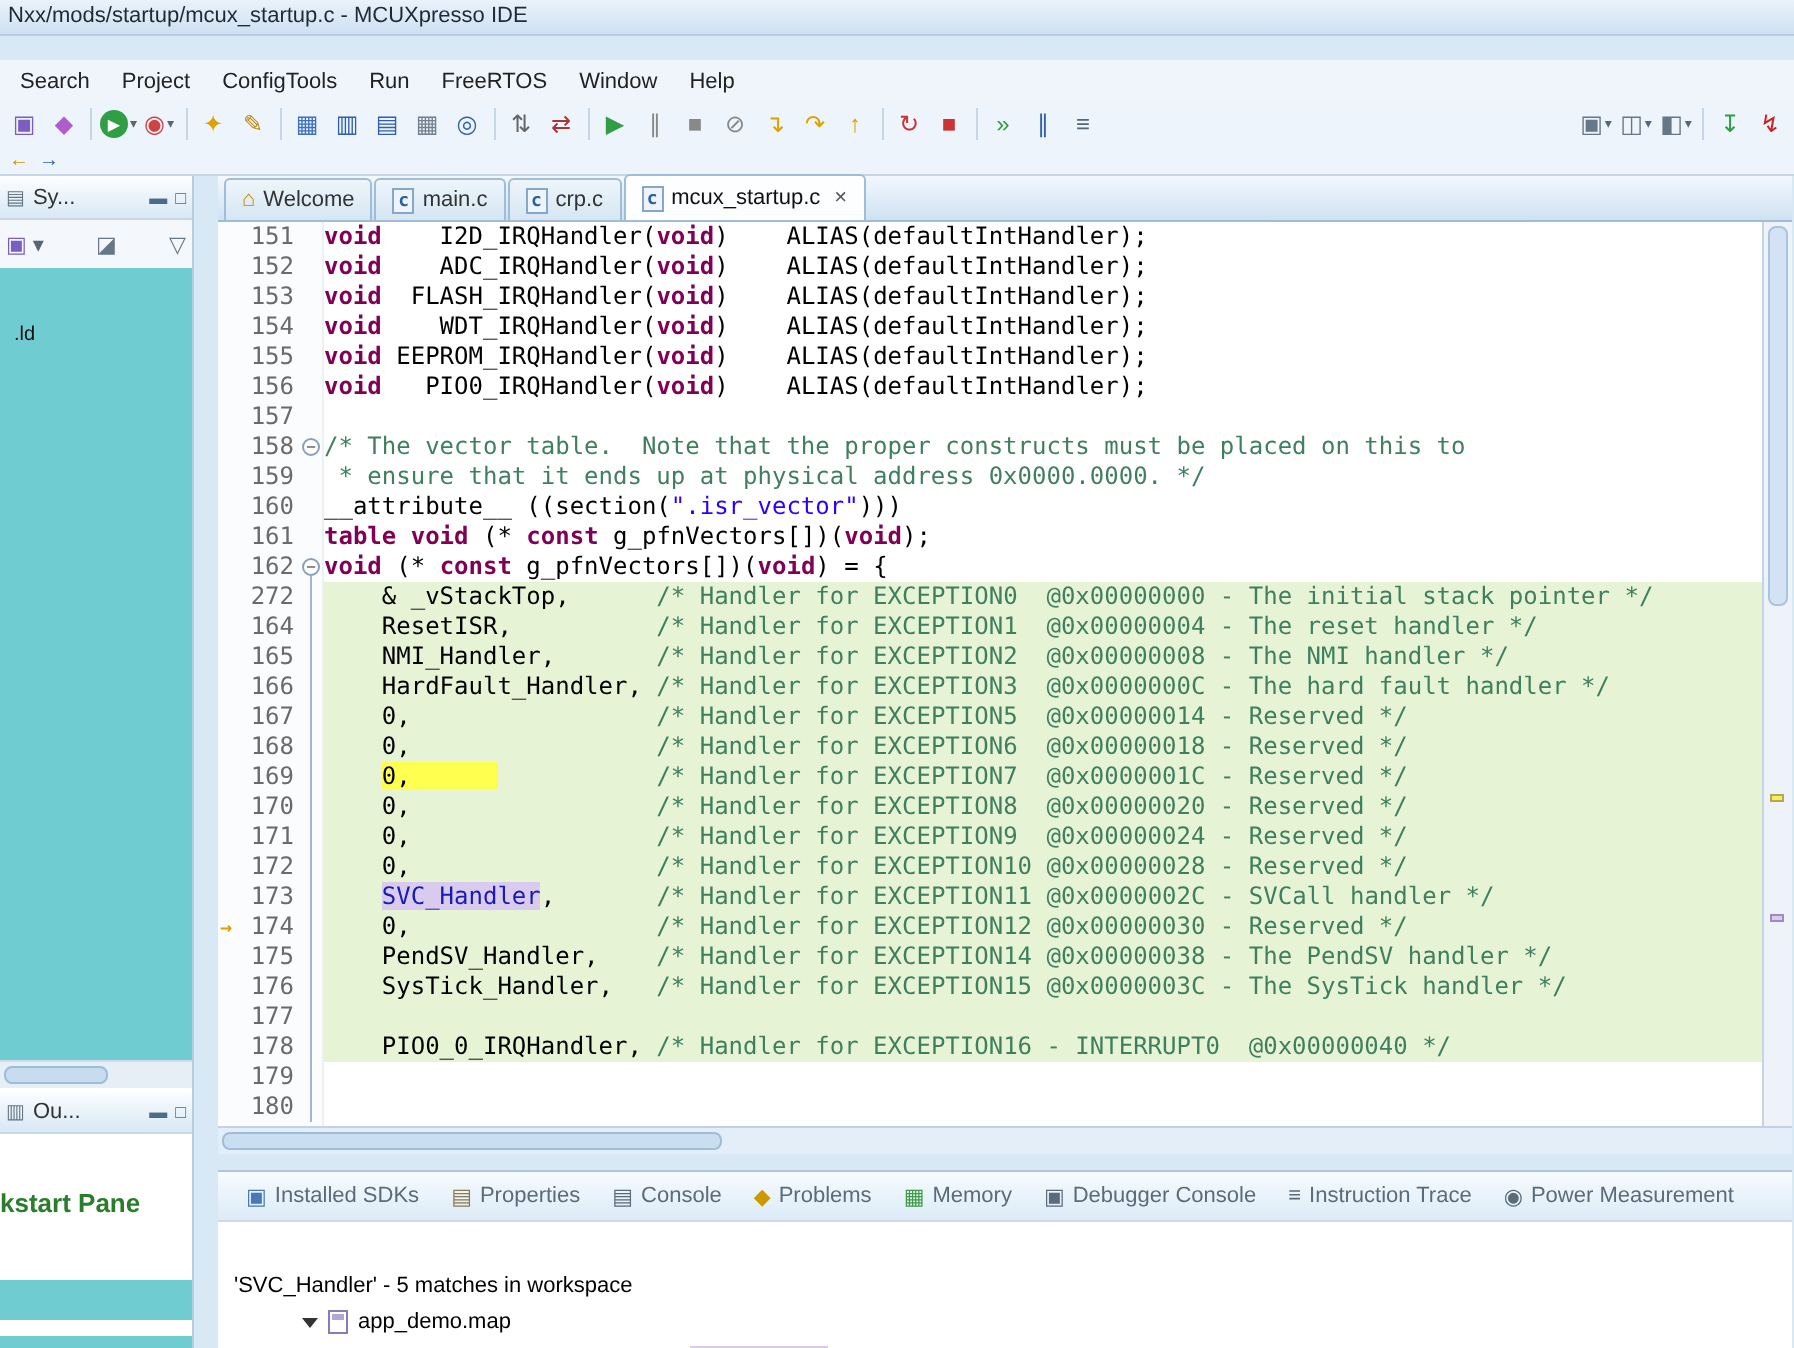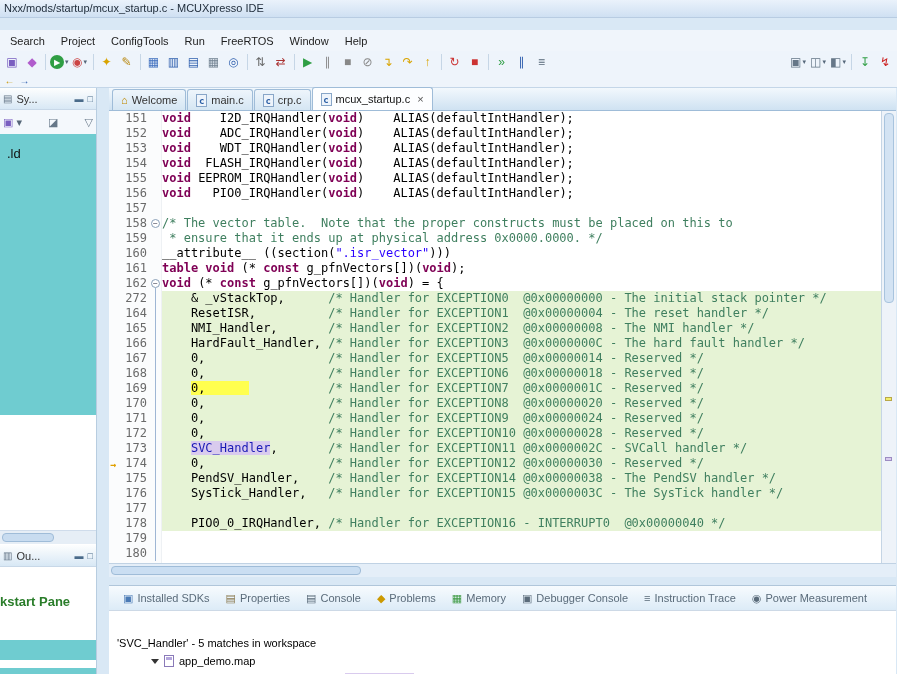--- a/index.html
+++ b/index.html
@@ -36,22 +36,22 @@
   
   .svh { position: absolute; left: 0; right: 0; height: 22px;
     background: linear-gradient(#fdfefe,#d8e8f5); border-bottom: 1px solid #c8d8e8;
     display: flex; align-items: center; font-size: 11px; color: #333; padding: 0 3px; gap: 4px; }
   .svh .vico { font-size: 10px; color: #667788; }
   .hbtns { margin-left: auto; display: flex; gap: 4px; font-size: 9px; color: #4a6b8a; }
   .hbtn { cursor: default; }
   .svtools { position: absolute; top: 22px; left: 0; right: 0; height: 24px;
     background: #f4f8fc; display: flex; align-items: center; padding: 0 3px; gap: 3px; }
   .svtools .sic { font-size: 11px; }
-  .steal { position: absolute; top: 46px; left: 0; right: 0; height: 281px;
-    background: var(--teal); color: #101010; font-size: 13px; padding: 12px 0 0 7px; }
+  .steal { position: absolute; top: 46px; left: 0; right: 0; height: 396px;
+    background: var(--teal); color: #101010; font-size: 10px; padding: 28px 0 0 7px; }
   .shscroll { position: absolute; top: 442px; left: 0; right: 0; height: 14px;
     background: #e6eef6; border-top: 1px solid #cfdceb; }
   .shthumb { position: absolute; left: 2px; top: 2px; width: 52px; height: 9px;
     background: #c8dcf0; border: 1px solid #9fbcd8; border-radius: 4px; }
   .svh2 { top: 457px; }
   .qstitle { position: absolute; top: 506px; left: 0; font-size: 13px; font-weight: bold;
     color: var(--qsgreen); white-space: nowrap; }
   .qsrow { position: absolute; left: 0; right: 0; background: var(--teal); }
   .qsrow.r1 { top: 552px; height: 20px; }
   .qsrow.r2 { top: 580px; height: 18px; }
@@ -380,22 +380,22 @@
           <div class="nrow">180</div>
         </div>
       <div class="col-fold" id="colFold">
           <div class="fline" style="top: 177px; height: 273px;"></div>
           <div class="fhandle" style="top: 108px;">−</div>
           <div class="fhandle" style="top: 168px;">−</div>
         </div>
       <div class="col-code" id="colCode">
           <div class="crow"><span class="k">void</span><span class="p">    I2D_IRQHandler(</span><span class="k">void</span><span class="p">)    ALIAS(defaultIntHandler);</span></div>
           <div class="crow"><span class="k">void</span><span class="p">    ADC_IRQHandler(</span><span class="k">void</span><span class="p">)    ALIAS(defaultIntHandler);</span></div>
+          <div class="crow"><span class="k">void</span><span class="p">  FLASH_IRQHandler(</span><span class="k">void</span><span class="p">)    ALIAS(defaultIntHandler);</span></div>
           <div class="crow"><span class="k">void</span><span class="p">    WDT_IRQHandler(</span><span class="k">void</span><span class="p">)    ALIAS(defaultIntHandler);</span></div>
-          <div class="crow"><span class="k">void</span><span class="p">  FLASH_IRQHandler(</span><span class="k">void</span><span class="p">)    ALIAS(defaultIntHandler);</span></div>
           <div class="crow"><span class="k">void</span><span class="p"> EEPROM_IRQHandler(</span><span class="k">void</span><span class="p">)    ALIAS(defaultIntHandler);</span></div>
           <div class="crow"><span class="k">void</span><span class="p">   PIO0_IRQHandler(</span><span class="k">void</span><span class="p">)    ALIAS(defaultIntHandler);</span></div>
           <div class="crow"></div>
           <div class="crow"><span class="c">/* The vector table.  Note that the proper constructs must be placed on this to</span></div>
           <div class="crow"><span class="c"> * ensure that it ends up at physical address 0x0000.0000. */</span></div>
           <div class="crow"><span class="p">__attribute__ ((section(</span><span class="s">".isr_vector"</span><span class="p">)))</span></div>
           <div class="crow"><span class="k">table</span><span class="p"> </span><span class="k">void</span><span class="p"> (* </span><span class="k">const</span><span class="p"> g_pfnVectors[])(</span><span class="k">void</span><span class="p">);</span></div>
           <div class="crow"><span class="k">void</span><span class="p"> (* </span><span class="k">const</span><span class="p"> g_pfnVectors[])(</span><span class="k">void</span><span class="p">) = {</span></div>
           <div class="crow g"><span class="p">    &amp; _vStackTop,      </span><span class="c">/* Handler for EXCEPTION0  @0x00000000 - The initial stack pointer */</span></div>
           <div class="crow g"><span class="p">    ResetISR,          </span><span class="c">/* Handler for EXCEPTION1  @0x00000004 - The reset handler */</span></div>

